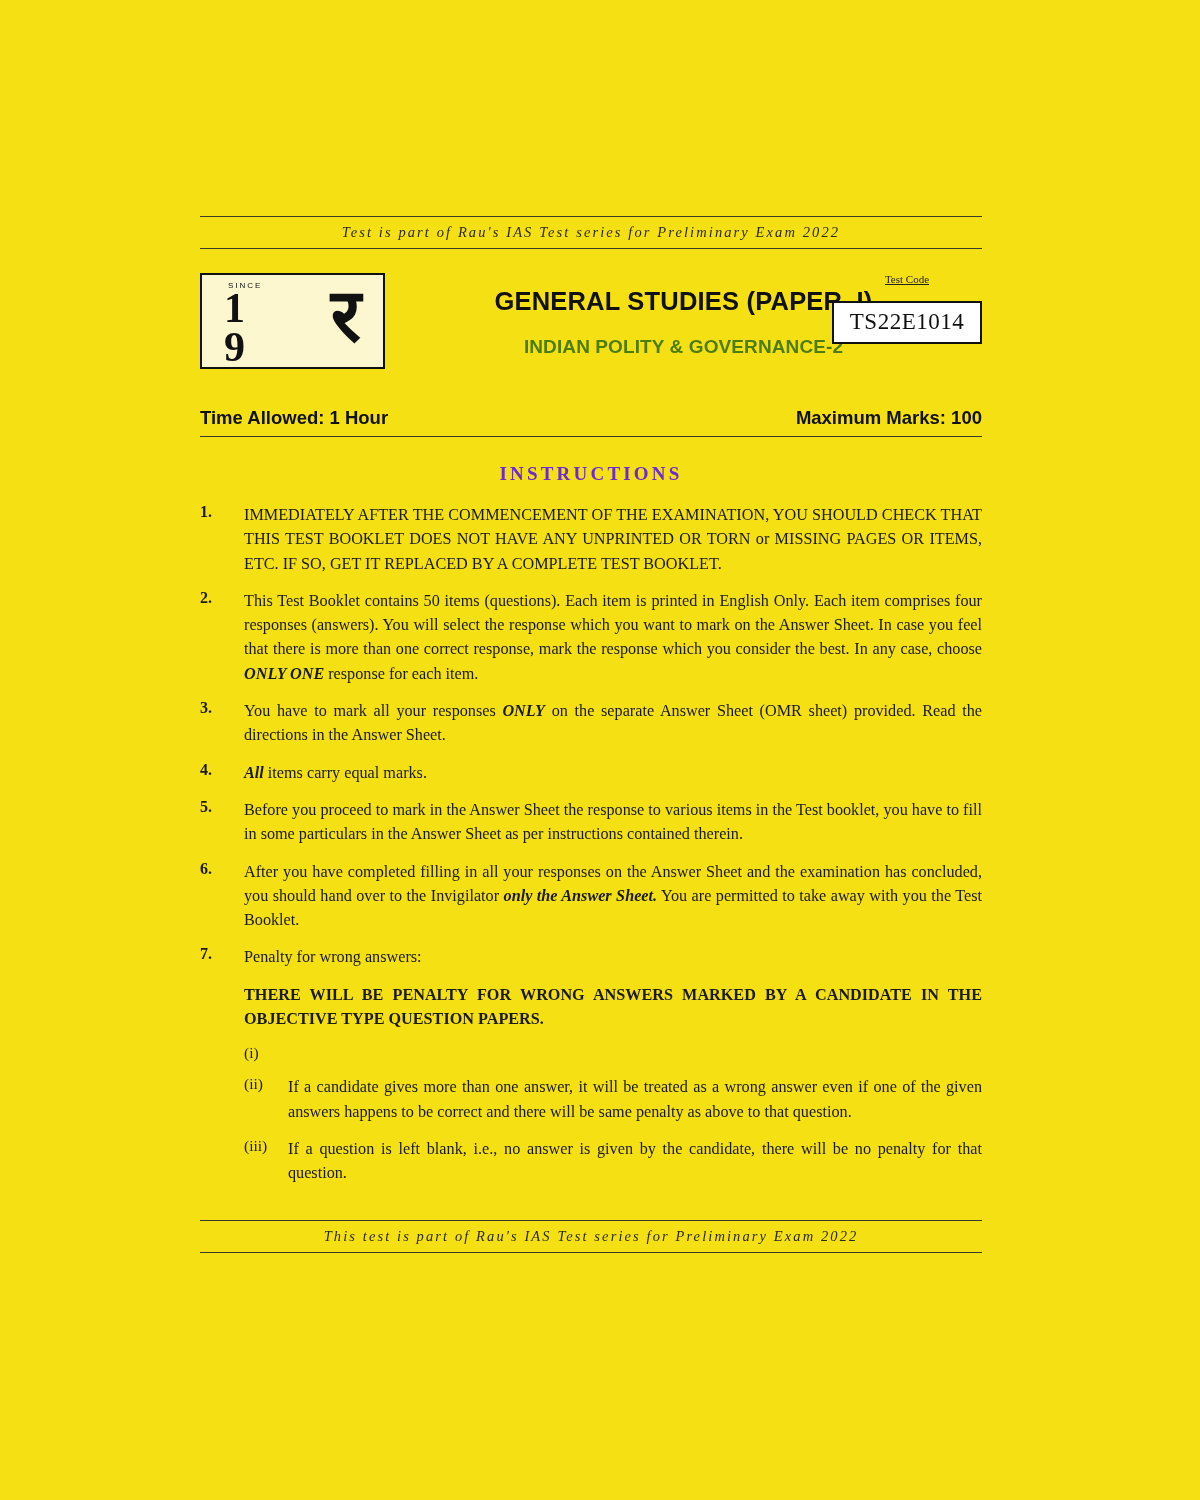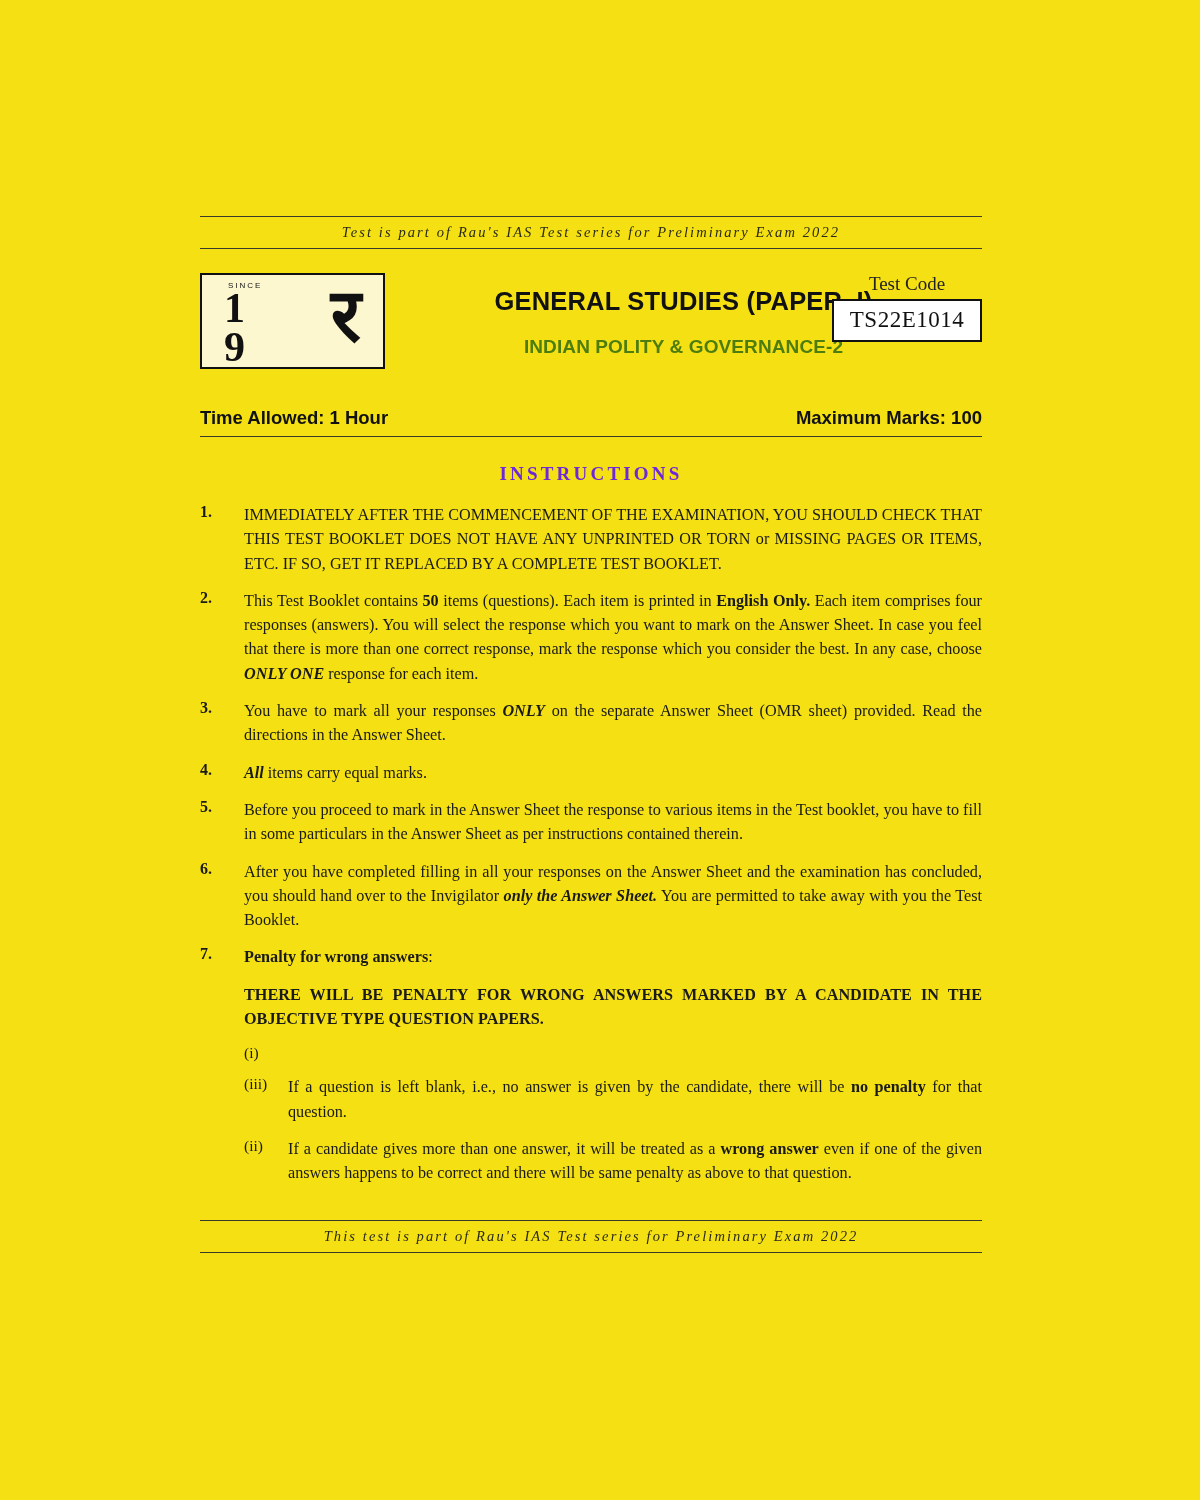--- a/index.html
+++ b/index.html
@@ -105,23 +105,24 @@
   }
   .testcode-box {
     position: absolute;
     right: 0;
     top: 0;
     width: 150px;
     text-align: center;
   }
   .testcode-label {
     font-family: "Liberation Serif", serif;
-    font-size: 19px;
+    font-size: 11px;
     color: #222;
-    padding-bottom: 4px;
+    padding-bottom: 16px;
+    text-decoration: underline;
   }
   .testcode-value {
     border: 2px solid #111;
     background: #ffffff;
     font-family: "Liberation Serif", serif;
     font-size: 23px;
     padding: 6px 0 7px 0;
     color: #111;
     letter-spacing: 0.5px;
   }
@@ -176,21 +177,21 @@
     width: 44px;
     flex: none;
     font-size: 15.5px;
   }
   .sub-body {
     flex: 1;
     font-size: 16.2px;
     line-height: 1.5;
     text-align: justify;
   }
-  b { font-weight: bold; }
+  b { font-weight: normal; }
   i.bi { font-weight: bold; font-style: italic; }
   .blockbold {
     font-weight: bold;
     font-size: 16.2px;
     line-height: 1.5;
     text-align: justify;
     padding-left: 44px;
     margin-bottom: 13px;
   }
   
@@ -276,26 +277,26 @@
       <div class="item-num">7.</div>
       <div class="item-body"><b>Penalty for wrong answers</b>:</div>
     </div>
 
     <div class="blockbold">THERE WILL BE PENALTY FOR WRONG ANSWERS MARKED BY A CANDIDATE IN THE OBJECTIVE TYPE QUESTION PAPERS.</div>
 
     <div class="sub-item">
       <div class="sub-num">(i)</div>
     </div>
     <div class="sub-item">
+      <div class="sub-num">(ii)</div>
+      <div class="sub-body">If a candidate gives more than one answer, it will be treated as a <b>wrong answer</b> even if one of the given answers happens to be correct and there will be same penalty as above to that question.</div>
+    </div>
+    <div class="sub-item">
       <div class="sub-num">(iii)</div>
       <div class="sub-body">If a question is left blank, i.e., no answer is given by the candidate, there will be <b>no penalty</b> for that question.</div>
     </div>
-    <div class="sub-item">
-      <div class="sub-num">(ii)</div>
-      <div class="sub-body">If a candidate gives more than one answer, it will be treated as a <b>wrong answer</b> even if one of the given answers happens to be correct and there will be same penalty as above to that question.</div>
-    </div>
   </div>
 
   <div class="footer-rule">
     <span class="footer-note">This test is part of Rau's IAS Test series for Preliminary Exam 2022</span>
   </div>
 
 </div>
 
 </body></html>

